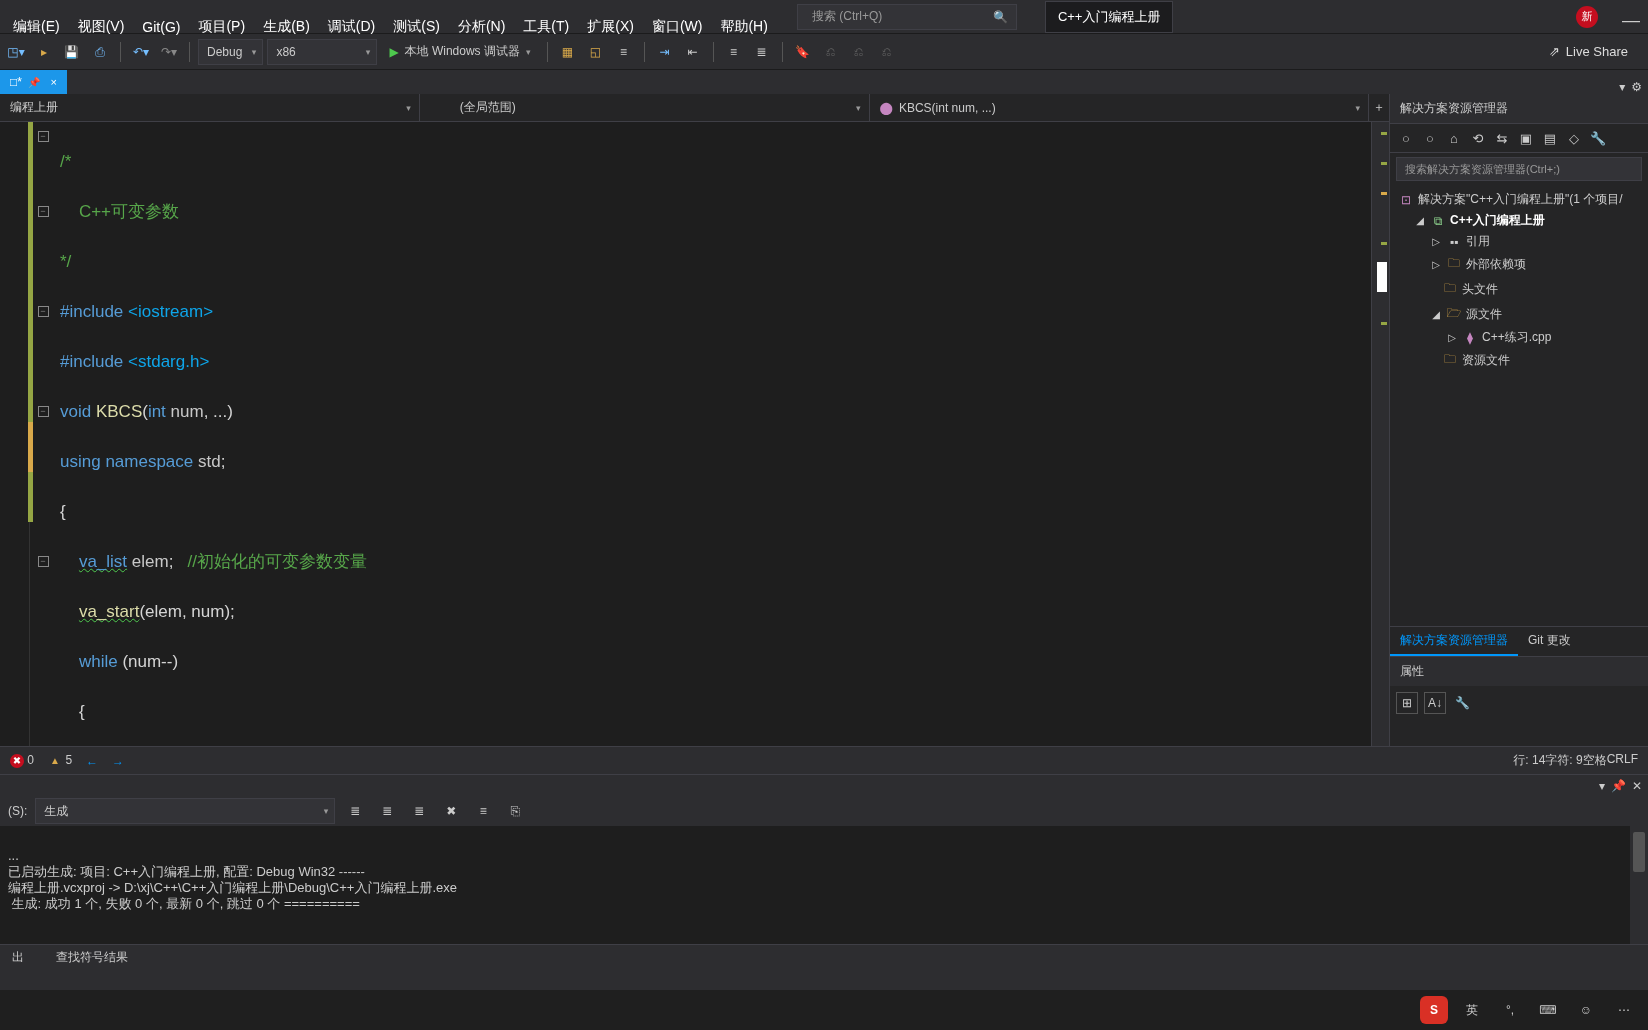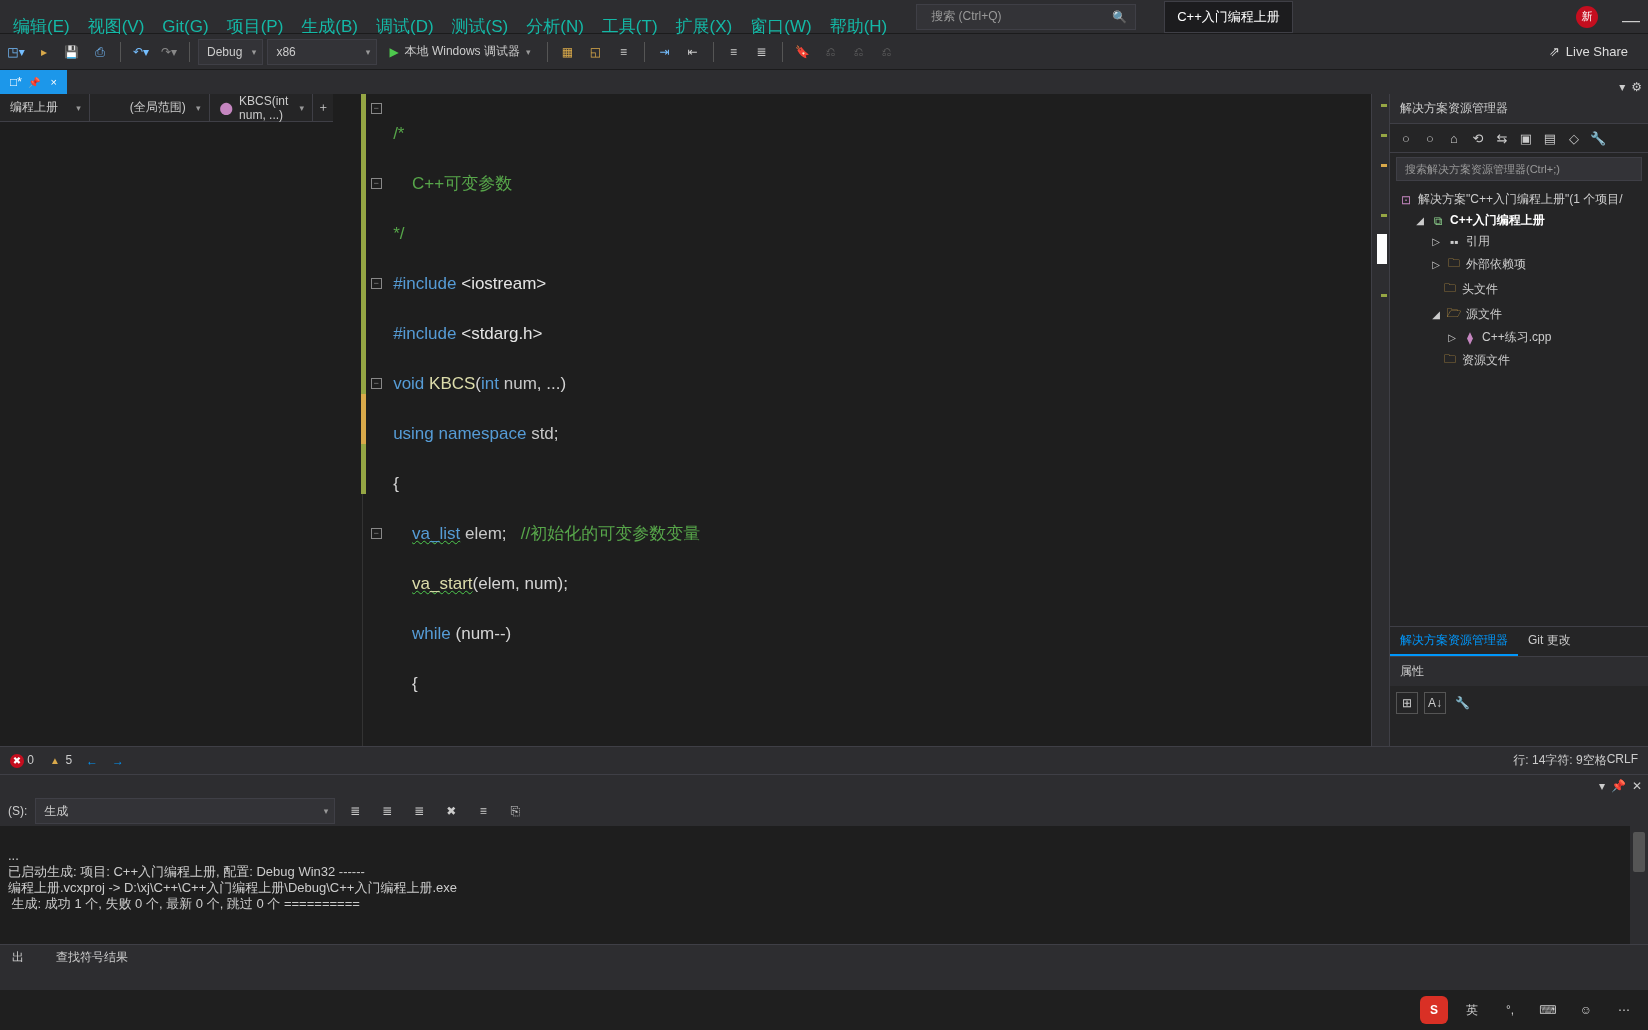--- a/index.html
+++ b/index.html
@@ -1,20 +1,20 @@
 <!DOCTYPE html>
 <html><head>
 <meta charset="utf-8">
 <style>
 * { margin: 0; padding: 0; box-sizing: border-box; font-family: "Microsoft YaHei", "Segoe UI", sans-serif; }
 body { background: #2d2d30; color: #ccc; width: 1648px; height: 1030px; overflow: hidden; font-size: 12px; position: relative; }
 
 
 .menubar { display: flex; align-items: center; height: 34px; background: #2d2d30; border-bottom: 1px solid #1b1b1c; padding-left: 4px; }
-.menubar .menu-item { padding: 6px 9px; cursor: pointer; font-size: 17px; color: #14b8a6; margin-top: 20px; }
+.menubar .menu-item { padding: 6px 9px; cursor: pointer; font-size: 14px; color: #ffffff; margin-top: 20px; }
 .search-box { margin-left: 20px; width: 220px; height: 26px; background: #333337; border: 1px solid #3f3f46; display: flex; align-items: center; padding: 0 14px; color: #999; position: relative; }
 .search-box .icon { position: absolute; right: 8px; }
 .title-btn { margin-left: 28px; padding: 6px 12px; background: #1c1c1e; color: #fff; font-size: 13px; border: 1px solid #3f3f46; }
 .new-badge { margin-left: auto; margin-right: 50px; width: 22px; height: 22px; border-radius: 50%; background: #c50e1f; color: #fff; font-size: 11px; display: flex; align-items: center; justify-content: center; }
 .minimize-btn { position: absolute; right: 8px; top: 10px; font-size: 18px; color: #ccc; }
 
 
 .toolbar { display: flex; align-items: center; height: 36px; background: #2d2d30; border-bottom: 1px solid #1b1b1c; padding-left: 4px; gap: 4px; }
 .tb-icon { width: 24px; height: 24px; display: flex; align-items: center; justify-content: center; cursor: pointer; }
 .tb-sep { width: 1px; height: 20px; background: #555; margin: 0 4px; }
@@ -25,38 +25,38 @@
 .liveshare { margin-left: auto; margin-right: 20px; display: flex; align-items: center; gap: 6px; color: #ddd; font-size: 13px; }
 
 
 .tabbar { height: 24px; background: #2d2d30; display: flex; align-items: flex-end; }
 .tab { background: #1c97ea; color: #fff; height: 24px; padding: 3px 10px; display: flex; align-items: center; gap: 6px; font-size: 12px; }
 .tab .pin { font-size: 10px; }
 .tab .close { font-size: 11px; margin-left: 4px; }
 
 
 .main { display: flex; height: calc(100% - 34px - 36px - 24px - 28px - 190px - 26px - 40px); }
-.editor-area { flex: 1; background: #1e1e1e; display: flex; flex-direction: row; border-right: 1px solid #3f3f46; }
+.editor-area { flex: 1; background: #1e1e1e; display: flex; flex-direction: column; border-right: 1px solid #3f3f46; }
 .editor-header { height: 28px; display: flex; align-items: center; background: #252526; border-bottom: 1px solid #3f3f46; }
 .eh-item { flex: 1; padding: 0 10px; font-size: 12px; color: #ccc; position: relative; border-right: 1px solid #3f3f46; display: flex; align-items: center; height: 100%; }
 .eh-item::after { content: "▾"; position: absolute; right: 8px; font-size: 9px; color: #999; }
 .eh-item:last-child::after { content: ""; }
 
 .editor-body { flex: 1; display: flex; font-family: Consolas, monospace; font-size: 17px; line-height: 25px; position: relative; overflow: hidden; }
 .gutter { width: 30px; background: #1e1e1e; border-right: 1px solid #333; }
 .fold-col { width: 26px; background: #1e1e1e; padding-top: 2px; }
 .fold-box { width: 11px; height: 11px; border: 1px solid #888; margin: 7px auto; font-size: 9px; line-height: 8px; text-align: center; color: #888; cursor: pointer; }
 .code { flex: 1; padding: 2px 4px; white-space: pre; color: #d4d4d4; position: relative; }
 .code .line { height: 25px; position: relative; }
 .c-comment { color: #57a64a; }
 .c-keyword { color: #569cd6; }
 .c-type { color: #569cd6; }
 .c-func { color: #dcdcaa; }
 .c-var { color: #c8c8c8; }
-.c-str { color: #e5e5e5; }
+.c-str { color: #0ea5e9; }
 .c-paren { color: #d4d4d4; }
 .c-wavy { text-decoration: underline wavy #4ec94e; text-decoration-thickness: 1px; }
 .change-bar { position: absolute; left: 28px; width: 5px; background: #95a644; }
 .right-scroll { width: 18px; background: #2d2d30; border-left: 1px solid #3f3f46; position: relative; }
 .marker { position: absolute; width: 6px; height: 3px; right: 2px; background: #95a644; }
 
 
 .editor-status { height: 28px; background: #2d2d30; border-top: 1px solid #3f3f46; display: flex; align-items: center; padding: 0 10px; gap: 14px; font-size: 12px; }
 .err-icon { width: 14px; height: 14px; border-radius: 50%; display: inline-flex; align-items: center; justify-content: center; font-size: 10px; }
 .err-red { background: #c50e1f; color: #fff; }

